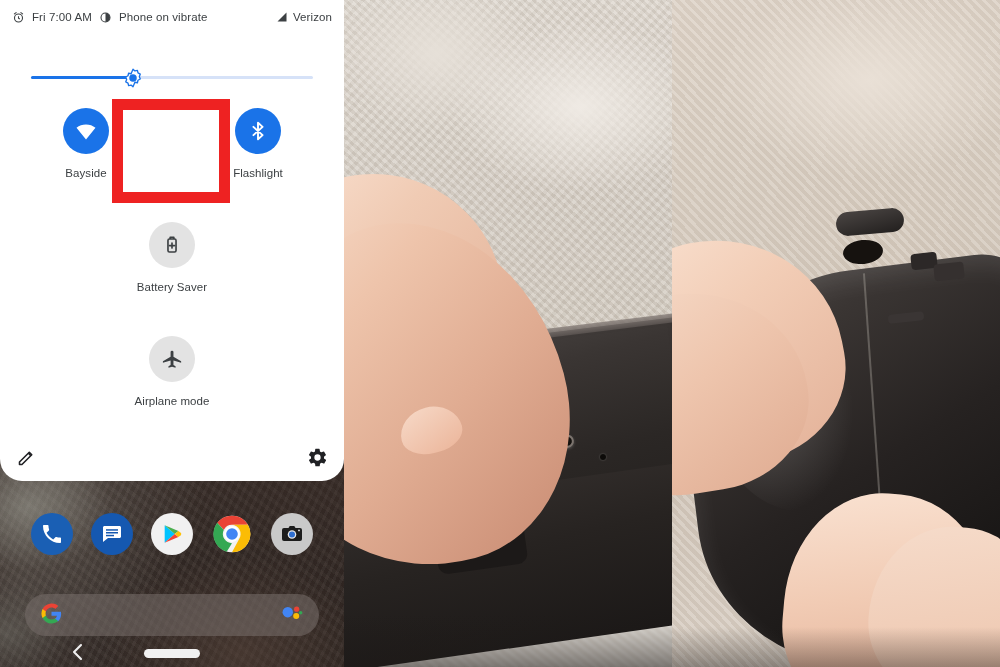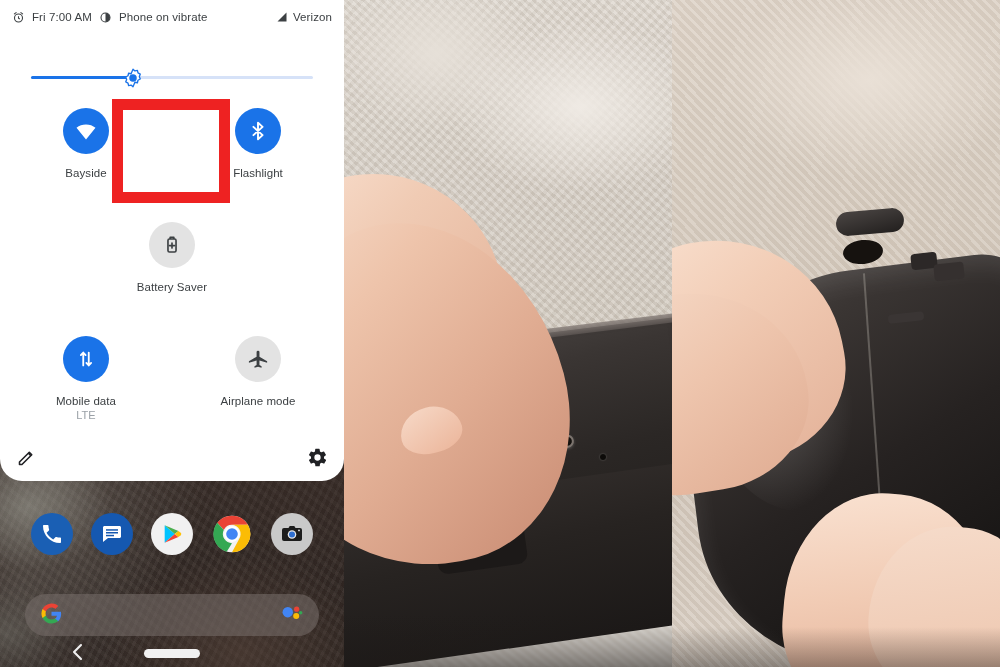--- a/index.html
+++ b/index.html
@@ -350,30 +350,20 @@
                 <path d="M10 5.4V3.6h4v1.8" stroke-linejoin="round"></path>
                 <path d="M12 9.8v5.6M9.2 12.6h5.6" stroke-linecap="round"></path>
               </svg>
             </div>
             <div class="tile-label">Battery Saver</div>
           </div>
         </div>
 
         <div class="tile-row">
           <div class="tile">
-            <div class="tile-circle on">
-              <svg width="22" height="22" viewBox="0 0 24 24" fill="none" stroke="#fff" stroke-width="2" stroke-linecap="round" stroke-linejoin="round">
-                <path d="M9 19V5M9 5L6.4 7.8M9 5l2.6 2.8"></path>
-                <path d="M15 5v14M15 19l2.6-2.8M15 19l-2.6-2.8"></path>
-              </svg>
-            </div>
-            <div class="tile-label">Mobile data</div>
-            <div class="tile-sub">LTE</div>
-          </div>
-          <div class="tile">
             <div class="tile-circle off">
               <svg width="23" height="23" viewBox="0 0 24 24" fill="#3c4043">
                   <path d="M21 15.5v-1.8l-8-4.6V4.3a1.5 1.5 0 0 0-3 0v4.8l-8 4.6v1.8l8-2.4v4.6l-2.2 1.4v1.4l3.7-1 3.7 1v-1.4L13 17.7v-4.6l8 2.4z"></path>
                 </svg>
             </div>
             <div class="tile-label">Airplane mode</div>
           </div>
         </div>
       </div>
 

